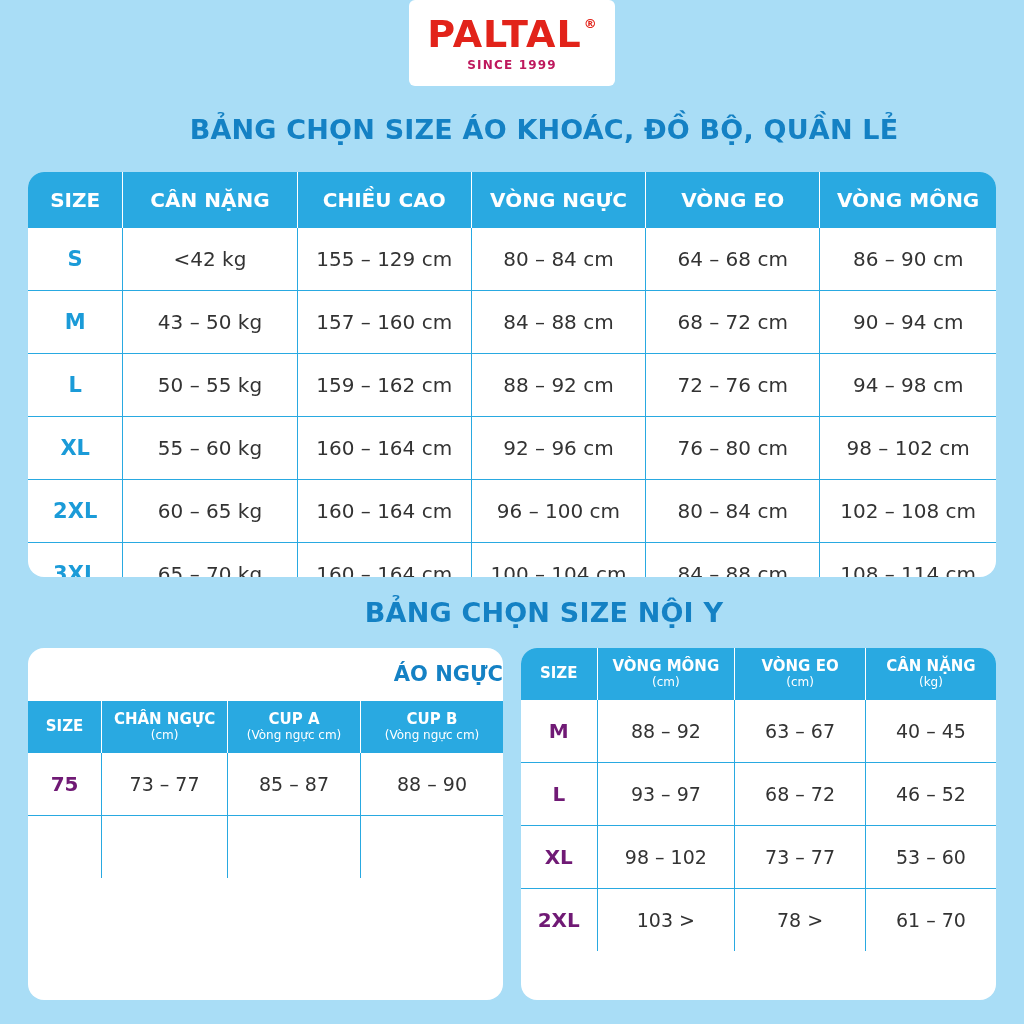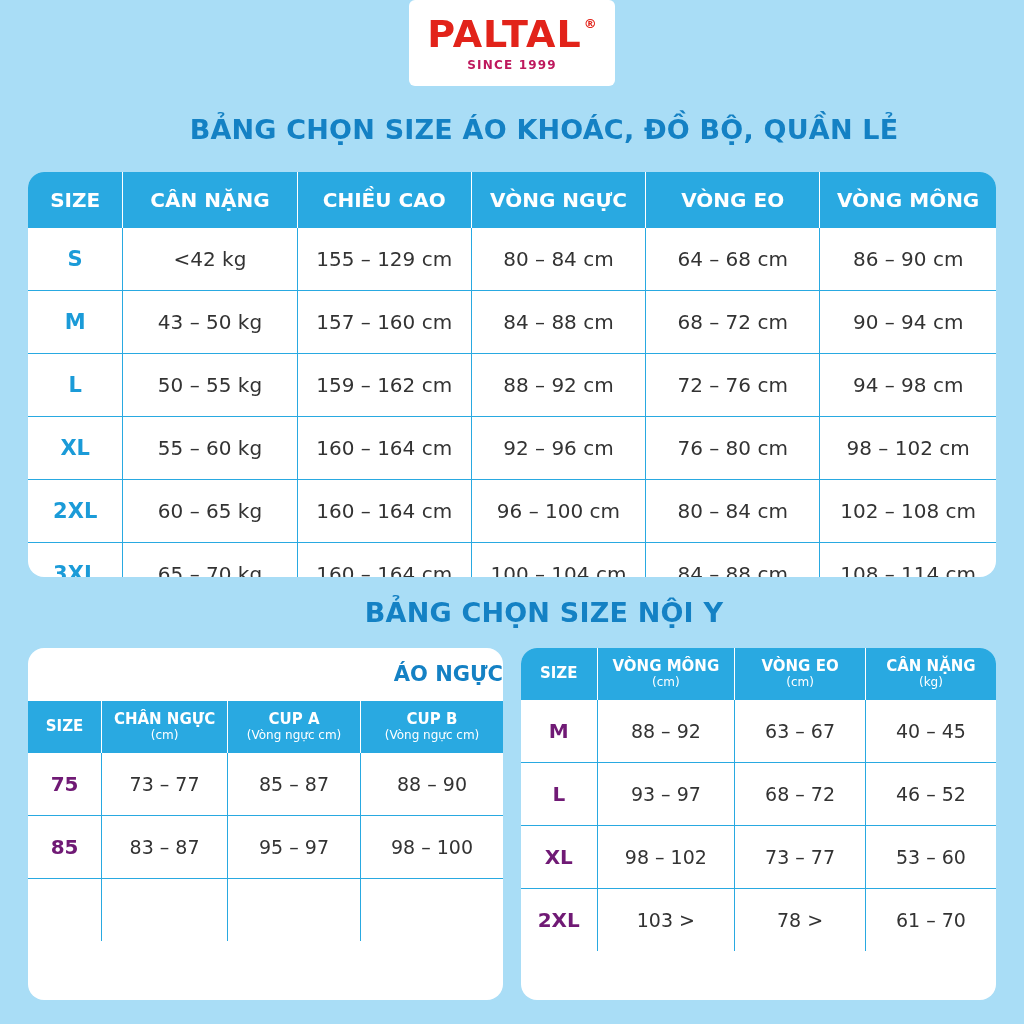--- a/index.html
+++ b/index.html
@@ -293,26 +293,20 @@
       </tr>
     </thead>
     <tbody>
       <tr>
         <td class="size-cell">75</td>
         <td>73 – 77</td>
         <td>85 – 87</td>
         <td>88 – 90</td>
       </tr>
       <tr>
-        <td class="size-cell">85</td>
-        <td>83 – 87</td>
-        <td>95 – 97</td>
-        <td>98 – 100</td>
-      </tr>
-      <tr>
         <td class="size-cell empty"></td>
         <td class="empty"></td>
         <td class="empty"></td>
         <td class="empty"></td>
       </tr>
     </tbody>
   </table>
 </div>
 
 <div id="table-panty-card" class="card">

